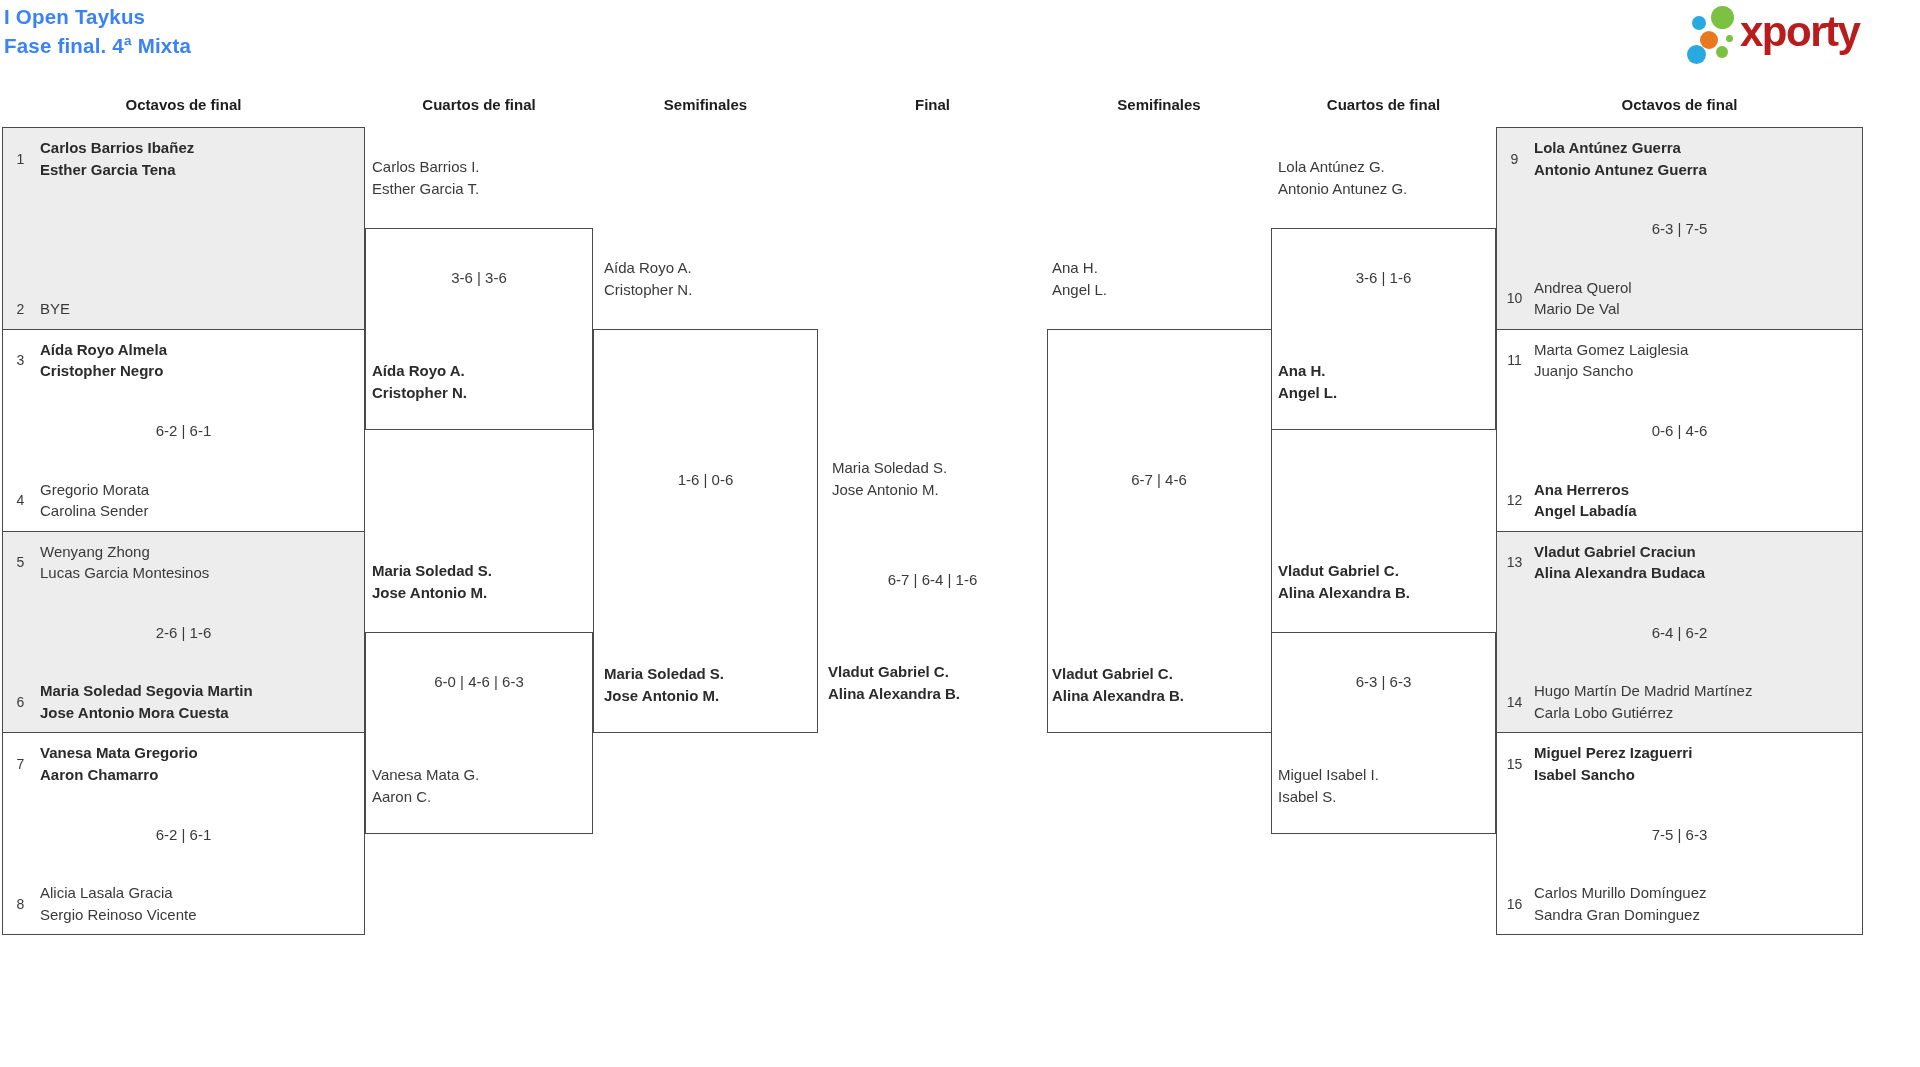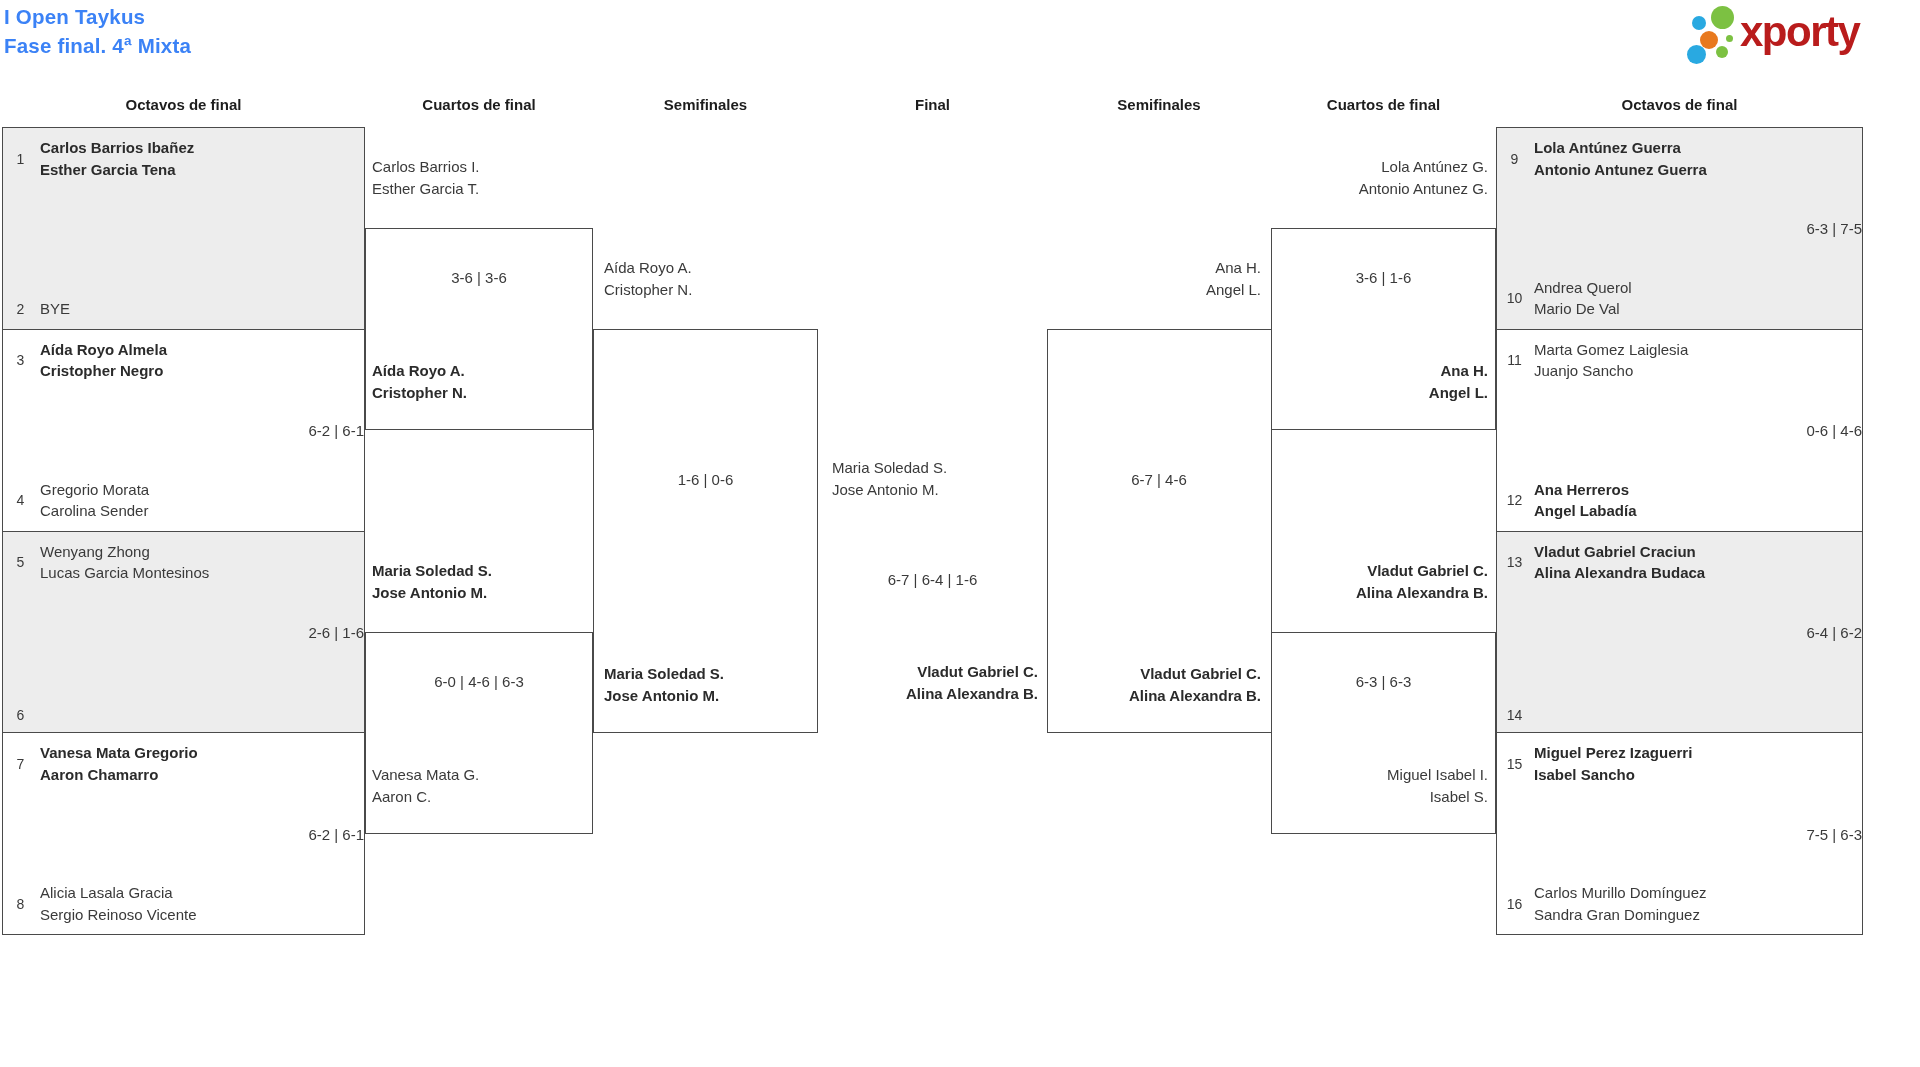--- a/index.html
+++ b/index.html
@@ -22,27 +22,27 @@
   .obox + .obox{border-top:1.5px solid #4a4a4a}
   .prow{position:absolute;left:7px;right:6px;display:flex;align-items:center;gap:9px}
   .ptop{top:9px}
   .pbot{bottom:9px}
   .seed{min-width:21px;text-align:center;font-size:14px;color:#3a3a3a;flex:0 0 auto}
   .nm{min-width:0}
   .ln{font-size:15px;line-height:21.5px;white-space:nowrap}
   .ln:empty{display:none}
   .w{font-weight:700;color:#2b2b2b}
   .oscore{position:absolute;left:0;right:0;top:50%;transform:translateY(-50%);
-          text-align:right;font-size:15px;color:#3a3a3a}
+          text-align:center;font-size:15px;color:#3a3a3a}
   
   .rect{position:absolute;border:1px solid #4a4a4a;box-sizing:border-box}
   
   .lbl{position:absolute}
   .lbl .ln{line-height:22px}
-  .lbl.r{text-align:right}
+  .lbl.r{}
   .mscore{position:absolute;text-align:center;font-size:15px;color:#3a3a3a}
   
   .logo{position:absolute;left:1686px;top:5px;width:210px;height:64px}
   .dot{position:absolute;border-radius:50%}
   .d-blue{background:#29a9e1}
   .d-green{background:#7cc142}
   .d-orange{background:#e8791e}
   .logotext{position:absolute;left:54px;top:3px;font-size:42px;font-weight:700;
             color:#b91c1c;letter-spacing:-1.5px}
 </style>
@@ -116,20 +116,24 @@
       <div class="prow ptop">
         <span class="seed">5</span>
         <span class="nm">
           <div class="ln">Wenyang Zhong</div>
           <div class="ln">Lucas Garcia Montesinos</div>
         </span>
       </div>
       <div class="oscore">2-6 | 1-6</div>
       <div class="prow pbot">
         <span class="seed">6</span>
+        <span class="nm w">
+          <div class="ln">Maria Soledad Segovia Martin</div>
+          <div class="ln">Jose Antonio Mora Cuesta</div>
+        </span>
       </div>
     </div>
 
     <div class="obox">
       <div class="prow ptop">
         <span class="seed">7</span>
         <span class="nm w">
           <div class="ln">Vanesa Mata Gregorio</div>
           <div class="ln">Aaron Chamarro</div>
         </span>
@@ -187,20 +191,24 @@
       <div class="prow ptop">
         <span class="seed">13</span>
         <span class="nm w">
           <div class="ln">Vladut Gabriel Craciun</div>
           <div class="ln">Alina Alexandra Budaca</div>
         </span>
       </div>
       <div class="oscore">6-4 | 6-2</div>
       <div class="prow pbot">
         <span class="seed">14</span>
+        <span class="nm">
+          <div class="ln">Hugo Martín De Madrid Martínez</div>
+          <div class="ln">Carla Lobo Gutiérrez</div>
+        </span>
       </div>
     </div>
 
     <div class="obox">
       <div class="prow ptop">
         <span class="seed">15</span>
         <span class="nm w">
           <div class="ln">Miguel Perez Izaguerri</div>
           <div class="ln">Isabel Sancho</div>
         </span>

